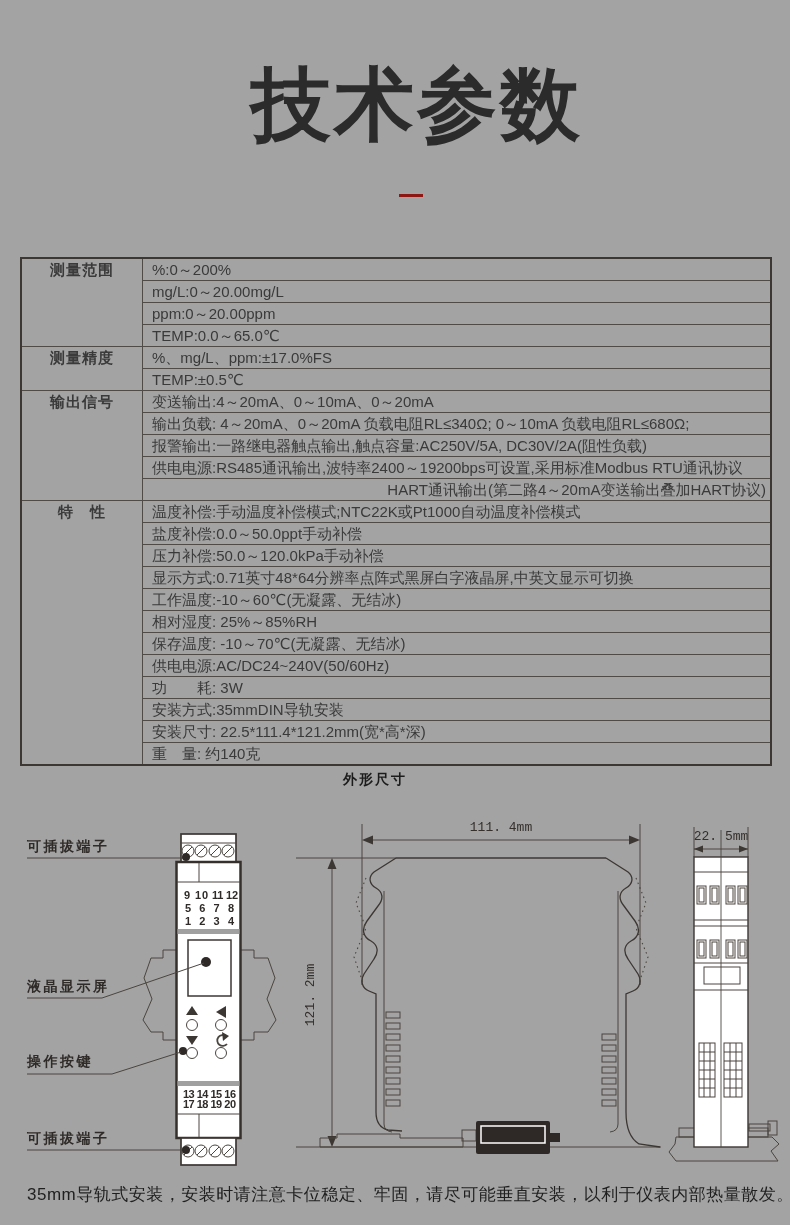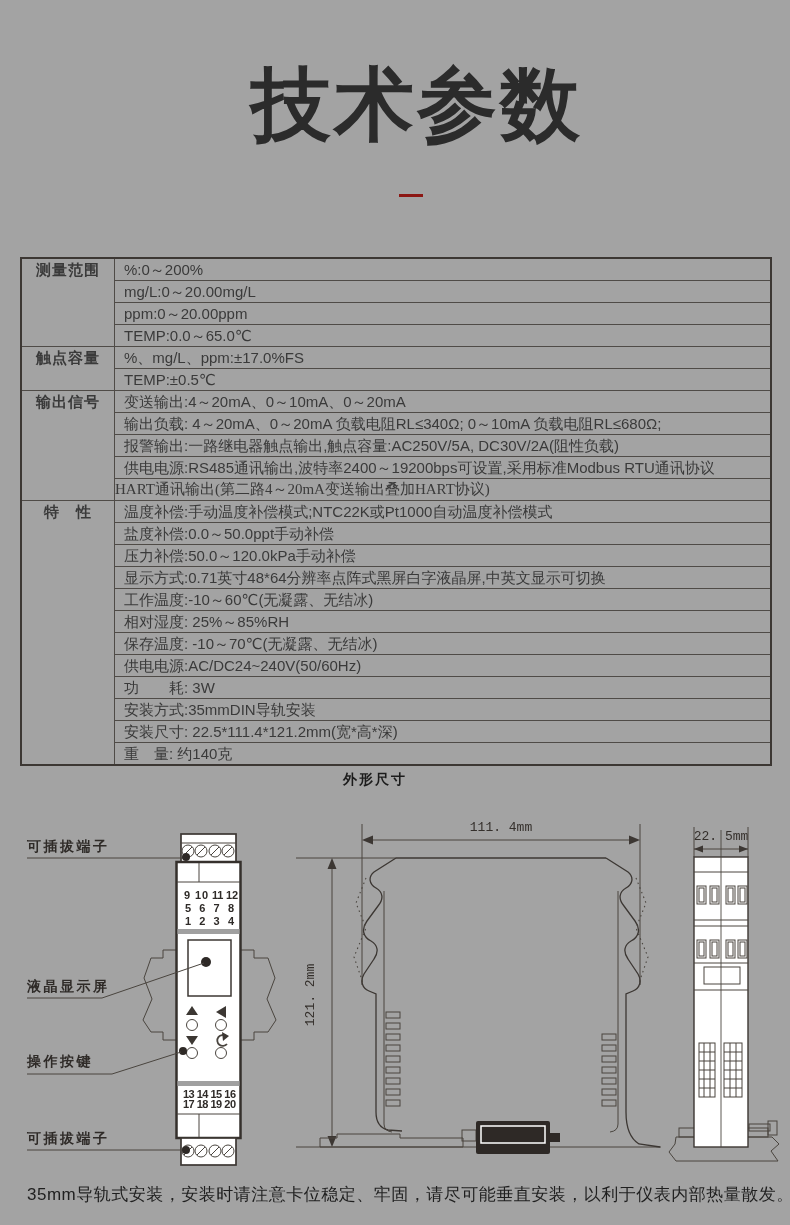--- a/index.html
+++ b/index.html
@@ -9,23 +9,23 @@
   .main-title{margin:0;padding:58px 0 0 44px;text-align:center;
               font-size:80px;line-height:1.18;font-weight:900;color:#2b2b2b;letter-spacing:3px;}
   .title-dash{width:24px;height:3px;background:#8c1713;margin:42px auto 0;transform:translateX(16px);}
   
   .spec-table{position:absolute;left:20px;top:257px;width:752px;border-collapse:collapse;
               table-layout:fixed;font-size:15px;color:#3a3a3a;}
   .spec-table th,.spec-table td{border:1px solid #4f4b47;height:21px;line-height:21px;
               white-space:nowrap;overflow:hidden;font-weight:500;}
   .spec-table{border:2px solid #3c3733;}
   .spec-table th{width:92px;vertical-align:top;font-weight:700;
-              letter-spacing:1px;padding:0 0;}
+              letter-spacing:1px;padding:0 14px;}
   .spec-table td{padding:0 4px 0 9px;margin-left:34px;}
-  .spec-table td.center{text-align:left;padding-left:0;font-family:Liberation Serif, serif;}
+  .spec-table td.center{text-align:right;padding-left:0;}
   
   .outline-heading{position:absolute;top:771px;left:0;right:40px;margin:0;text-align:center;
               font-size:14px;font-weight:700;letter-spacing:2px;color:#1c1c1c;}
   .drawing{position:absolute;left:0;top:810px;}
   .ln{stroke:#3c3733;stroke-width:1.3;fill:none;}
   .lt{stroke:#4a453f;stroke-width:1;fill:none;}
   .body2{stroke:#35302c;stroke-width:2.5;fill:#fff;}
   .body1{stroke:#3c3733;stroke-width:1.7;fill:#fff;}
   .dark{fill:#2e2926;}
   .band{fill:#a0a0a0;}
@@ -57,21 +57,21 @@
           <td>mg/L:0～20.00mg/L</td>
         </tr>
       <tr>
           <td>ppm:0～20.00ppm</td>
         </tr>
       <tr>
           <td>TEMP:0.0～65.0℃</td>
         </tr>
 
       <tr>
-        <th rowspan="2">触点容量</th>
+        <th rowspan="2">测量精度</th>
         <td>%、mg/L、ppm:±17.0%FS</td>
       </tr>
       <tr>
           <td>TEMP:±0.5℃</td>
         </tr>
 
       <tr>
         <th rowspan="5">输出信号</th>
         <td>变送输出:4～20mA、0～10mA、0～20mA</td>
       </tr>

